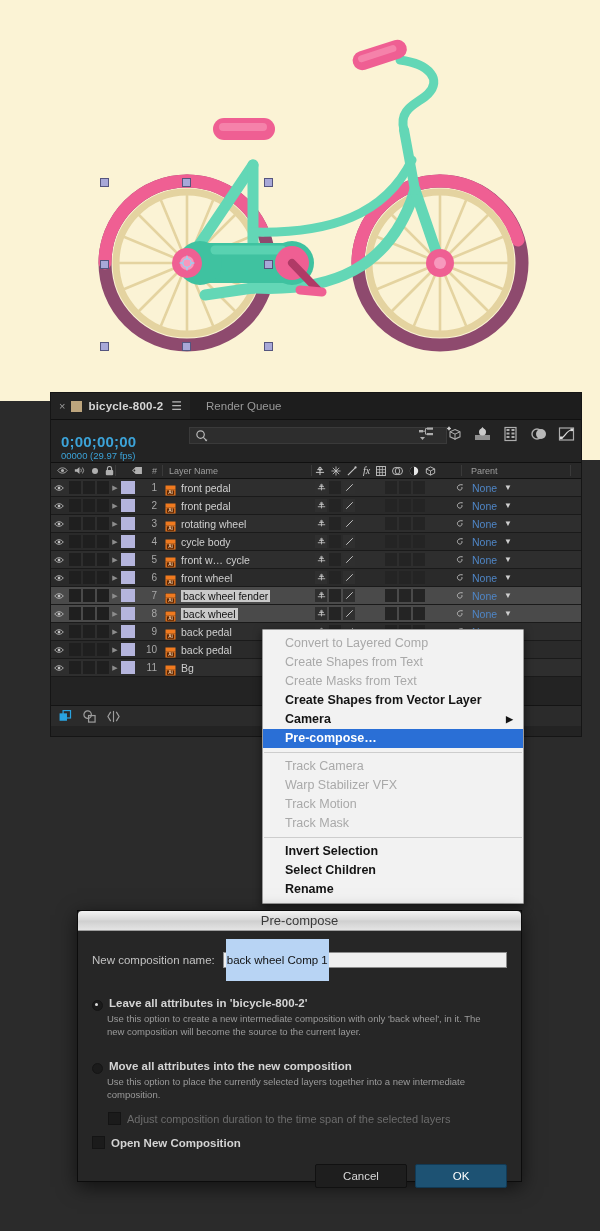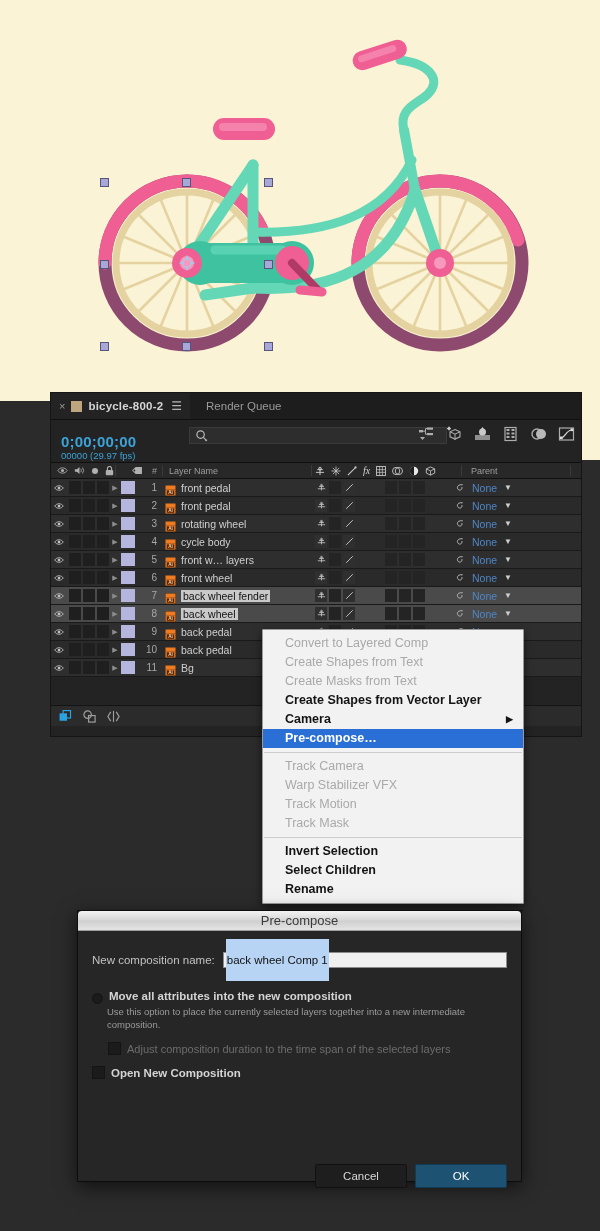--- a/index.html
+++ b/index.html
@@ -635,21 +635,21 @@
           <span class="lr-tri">▶</span>
           <span class="lr-color"></span>
           <span class="lr-num">5</span>
           <span class="ai-icon"><svg width="11" height="11" viewBox="0 0 11 11">
               <rect x="0" y="0" width="11" height="11" fill="#2b2b2b"></rect>
               <rect x="0.5" y="0.5" width="10" height="4" fill="#f07a1f"></rect>
               <rect x="0.5" y="4.5" width="10" height="6" fill="#f07a1f"></rect>
               <rect x="1.8" y="5.4" width="7.4" height="4.4" fill="#5a2400"></rect>
               <text x="5.5" y="9.4" font-size="4.6" fill="#ffd9b0" text-anchor="middle" font-family="Liberation Sans, sans-serif" font-weight="bold">Ai</text>
             </svg></span>
-          <span class="lr-name">front w… layers</span>
+          <span class="lr-name">front w… cycle</span>
           <span class="lr-switches">
             <span class="sq lit" style="display:flex;align-items:center;justify-content:center;">
               <svg width="9" height="9" viewBox="0 0 11 11">
                 <path d="M1 7 h9 M5.5 2 v7 M2.5 4.4 h6" stroke="#c6c6c6" stroke-width="1" fill="none"></path>
                 <circle cx="5.5" cy="3" r="1.4" fill="none" stroke="#c6c6c6" stroke-width="0.9"></circle>
               </svg>
             </span>
             <span class="sq"></span>
             <span class="sq lit" style="display:flex;align-items:center;justify-content:center;">
               <svg width="9" height="9" viewBox="0 0 11 11">
@@ -1000,20 +1000,27 @@
     <div class="dlg-title">Pre-compose</div>
     <div class="dlg-body">
 
       <div class="name-row">
         <span class="name-label">New composition name:</span>
         <div class="name-input">
           <span class="sel">back wheel Comp 1</span>
         </div>
       </div>
 
+      <div class="opt-block">
+        <div class="opt-row">
+          <div class="radio on"></div>
+          <span class="opt-title">Leave all attributes in 'bicycle-800-2'</span>
+        </div>
+        <div class="opt-desc">Use this option to create a new intermediate composition with only 'back wheel', in it. The new composition will become the source to the current layer.</div>
+      </div>
 
       <div style="margin-top:22px;">
         <div class="opt-row">
           <div class="radio"></div>
           <span class="opt-title">Move all attributes into the new composition</span>
         </div>
         <div class="opt-desc">Use this option to place the currently selected layers together into a new intermediate composition.</div>
       </div>
 
       <div class="adjust-row">

